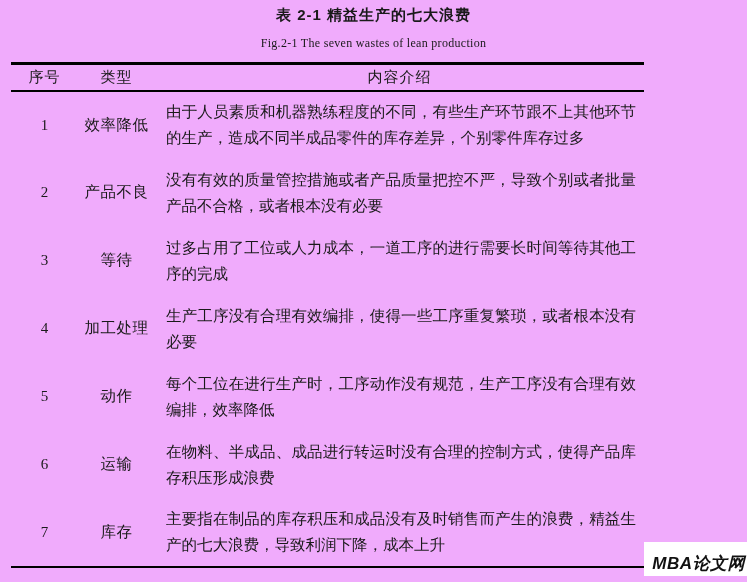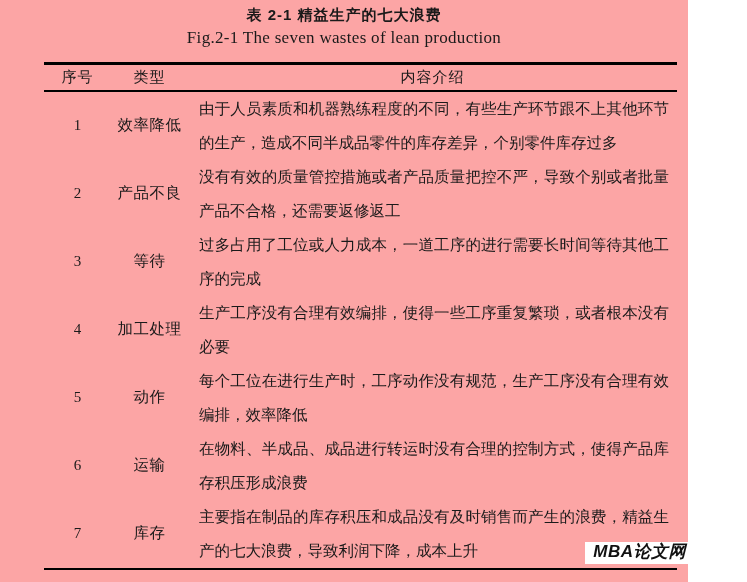--- a/index.html
+++ b/index.html
@@ -4,41 +4,41 @@
 <style>
   * { margin: 0; padding: 0; box-sizing: border-box; }
   html, body { background: #ffffff; }
   body {
     width: 747px; height: 582px;
     font-family: "Liberation Serif", "DejaVu Serif", serif;
     color: #1a1a1a;
   }
   .page {
     position: relative;
-    width: 688px; height: 582px;
-    background: #fca5a5;
+    width: 747px; height: 582px;
+    background: #f0abfc;
     overflow: hidden;
   }
   .title-cn {
     margin-top: 6px;
     text-align: center;
     font-family: "Liberation Sans", "DejaVu Sans", sans-serif;
     font-weight: bold;
     font-size: 15px;
     letter-spacing: 1px;
   }
   .title-en {
-    margin-top: 3px;
+    margin-top: 11px;
     text-align: center;
-    font-size: 17px;
+    font-size: 12px;
     letter-spacing: 0.3px;
   }
   table.wastes {
     position: absolute;
-    left: 44px; top: 62px;
+    left: 11px; top: 62px;
     width: 633px;
     border-collapse: collapse;
     border-top: 3px solid #000;
     border-bottom: 2px solid #000;
     table-layout: fixed;
   }
   col.c1 { width: 67px; }
   col.c2 { width: 77px; }
   col.c3 { width: 489px; }
   thead th {
@@ -51,21 +51,21 @@
     letter-spacing: 1px;
   }
   tbody td {
     height: 68px;
     vertical-align: middle;
     font-size: 15.5px;
   }
   td.c-no   { text-align: center; font-size: 15px; }
   td.c-type { text-align: center; letter-spacing: 0.5px; }
   td.c-desc {
-    line-height: 34px;
+    line-height: 26px;
     text-align: justify;
     padding-left: 11px;
     padding-right: 8px;
     margin-top: 40px;
   }
   .watermark {
     position: absolute;
     right: 0; top: 542px;
     background: #ffffff;
     padding: 1px 2px 3px 8px;
@@ -73,20 +73,21 @@
     z-index: 5;
   }
   .wm-name {
     font-family: "Liberation Sans", "DejaVu Sans", sans-serif;
     font-weight: bold;
     font-style: italic;
     font-size: 17px;
     color: #111111;
     letter-spacing: 0.5px;
     line-height: 18px;
+    margin-top: 12px;
   }
   .wm-url {
     font-family: "Liberation Sans", "DejaVu Sans", sans-serif;
     font-style: italic;
     font-size: 13.5px;
     line-height: 15px;
     background: linear-gradient(90deg, #ff2f9e 0%, #c044c8 45%, #7a5ad2 70%, #00b6e9 100%);
     -webkit-background-clip: text;
     background-clip: text;
     color: transparent;
@@ -115,21 +116,21 @@
     </thead>
     <tbody>
       <tr>
         <td class="c-no">1</td>
         <td class="c-type">效率降低</td>
         <td class="c-desc">由于人员素质和机器熟练程度的不同，有些生产环节跟不上其他环节的生产，造成不同半成品零件的库存差异，个别零件库存过多</td>
       </tr>
       <tr>
         <td class="c-no">2</td>
         <td class="c-type">产品不良</td>
-        <td class="c-desc">没有有效的质量管控措施或者产品质量把控不严，导致个别或者批量产品不合格，还需要返修返工</td>
+        <td class="c-desc">没有有效的质量管控措施或者产品质量把控不严，导致个别或者批量产品不合格，或者根本没有必要</td>
       </tr>
       <tr>
         <td class="c-no">3</td>
         <td class="c-type">等待</td>
         <td class="c-desc">过多占用了工位或人力成本，一道工序的进行需要长时间等待其他工序的完成</td>
       </tr>
       <tr>
         <td class="c-no">4</td>
         <td class="c-type">加工处理</td>
         <td class="c-desc">生产工序没有合理有效编排，使得一些工序重复繁琐，或者根本没有必要</td>

